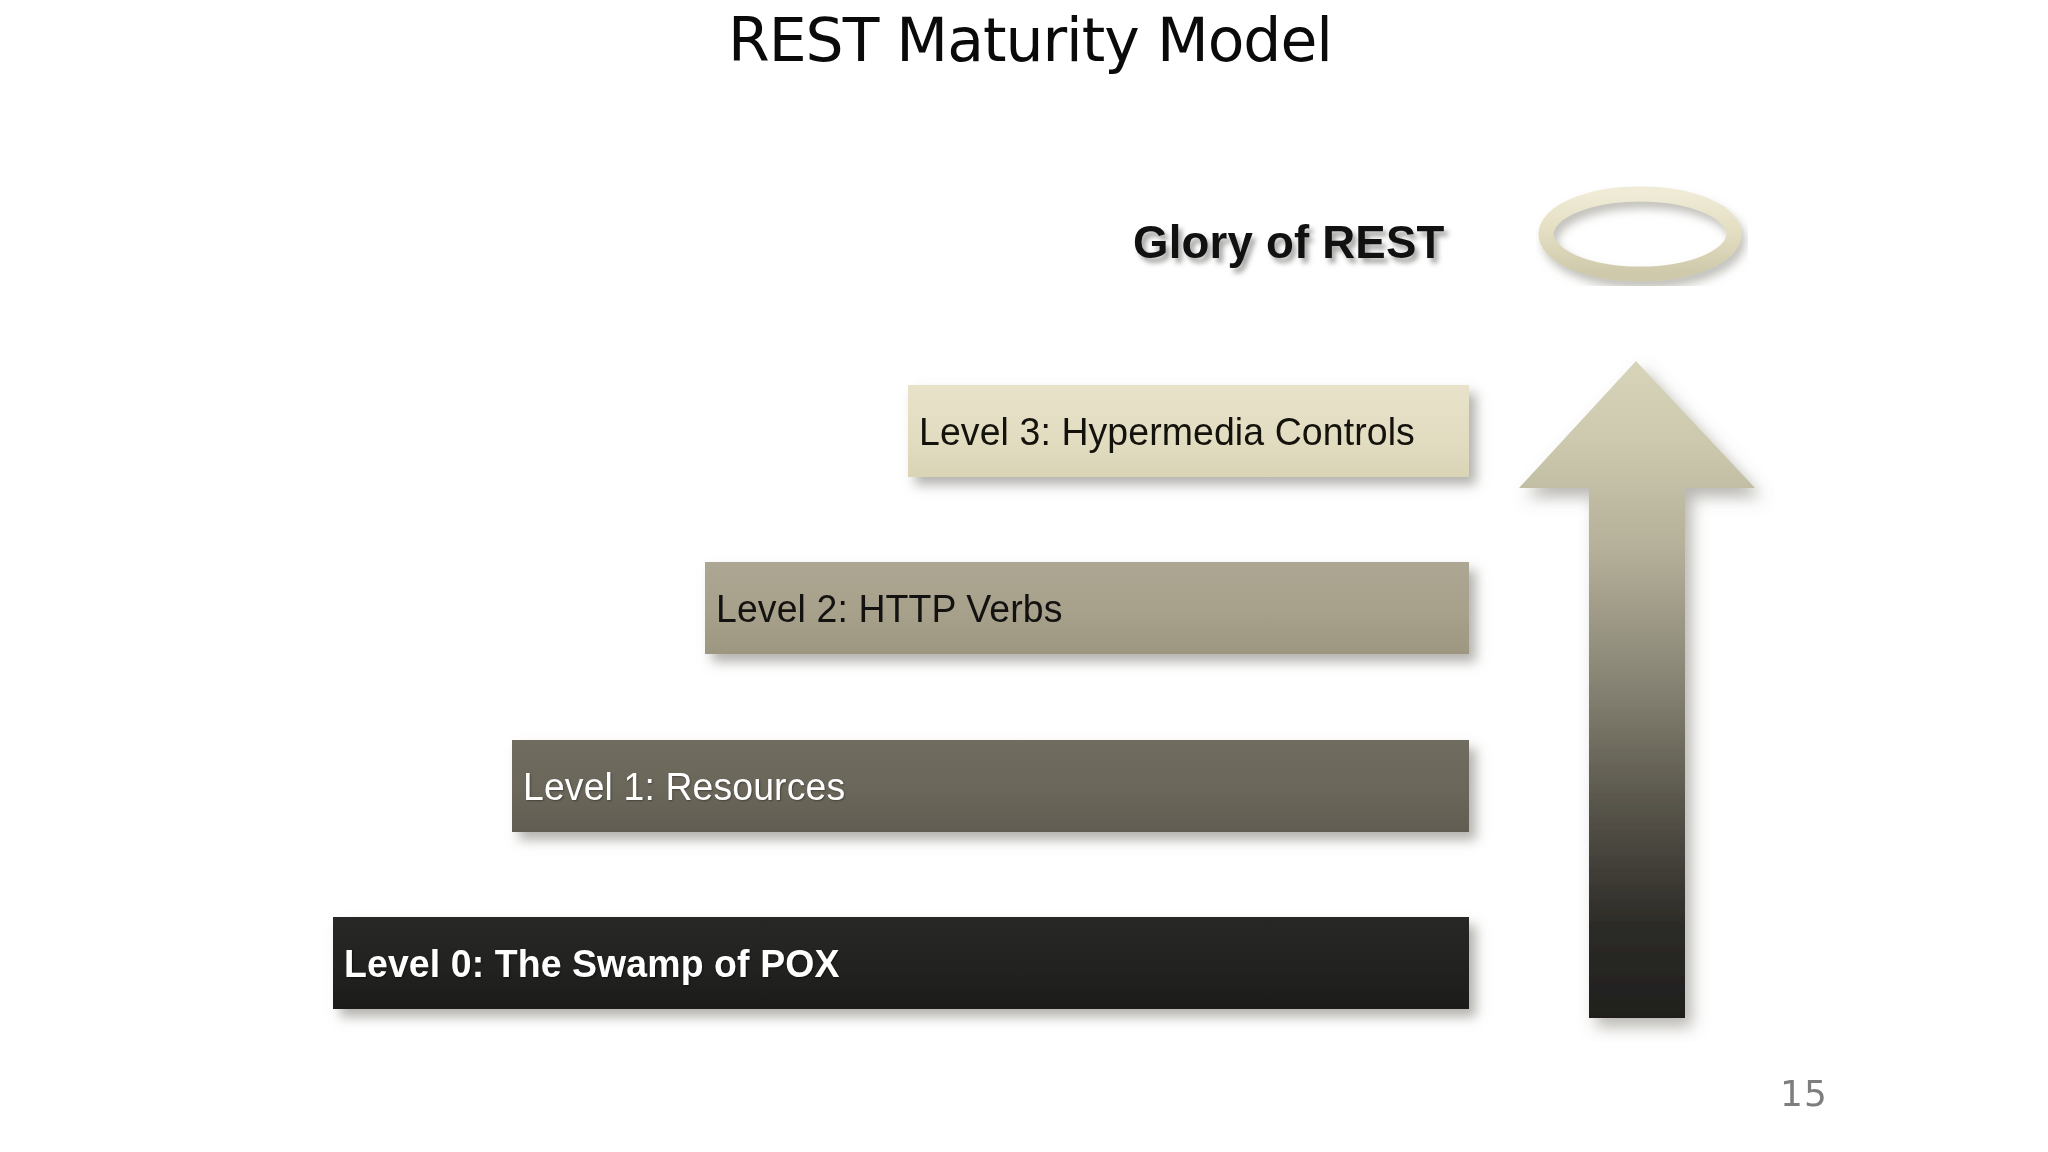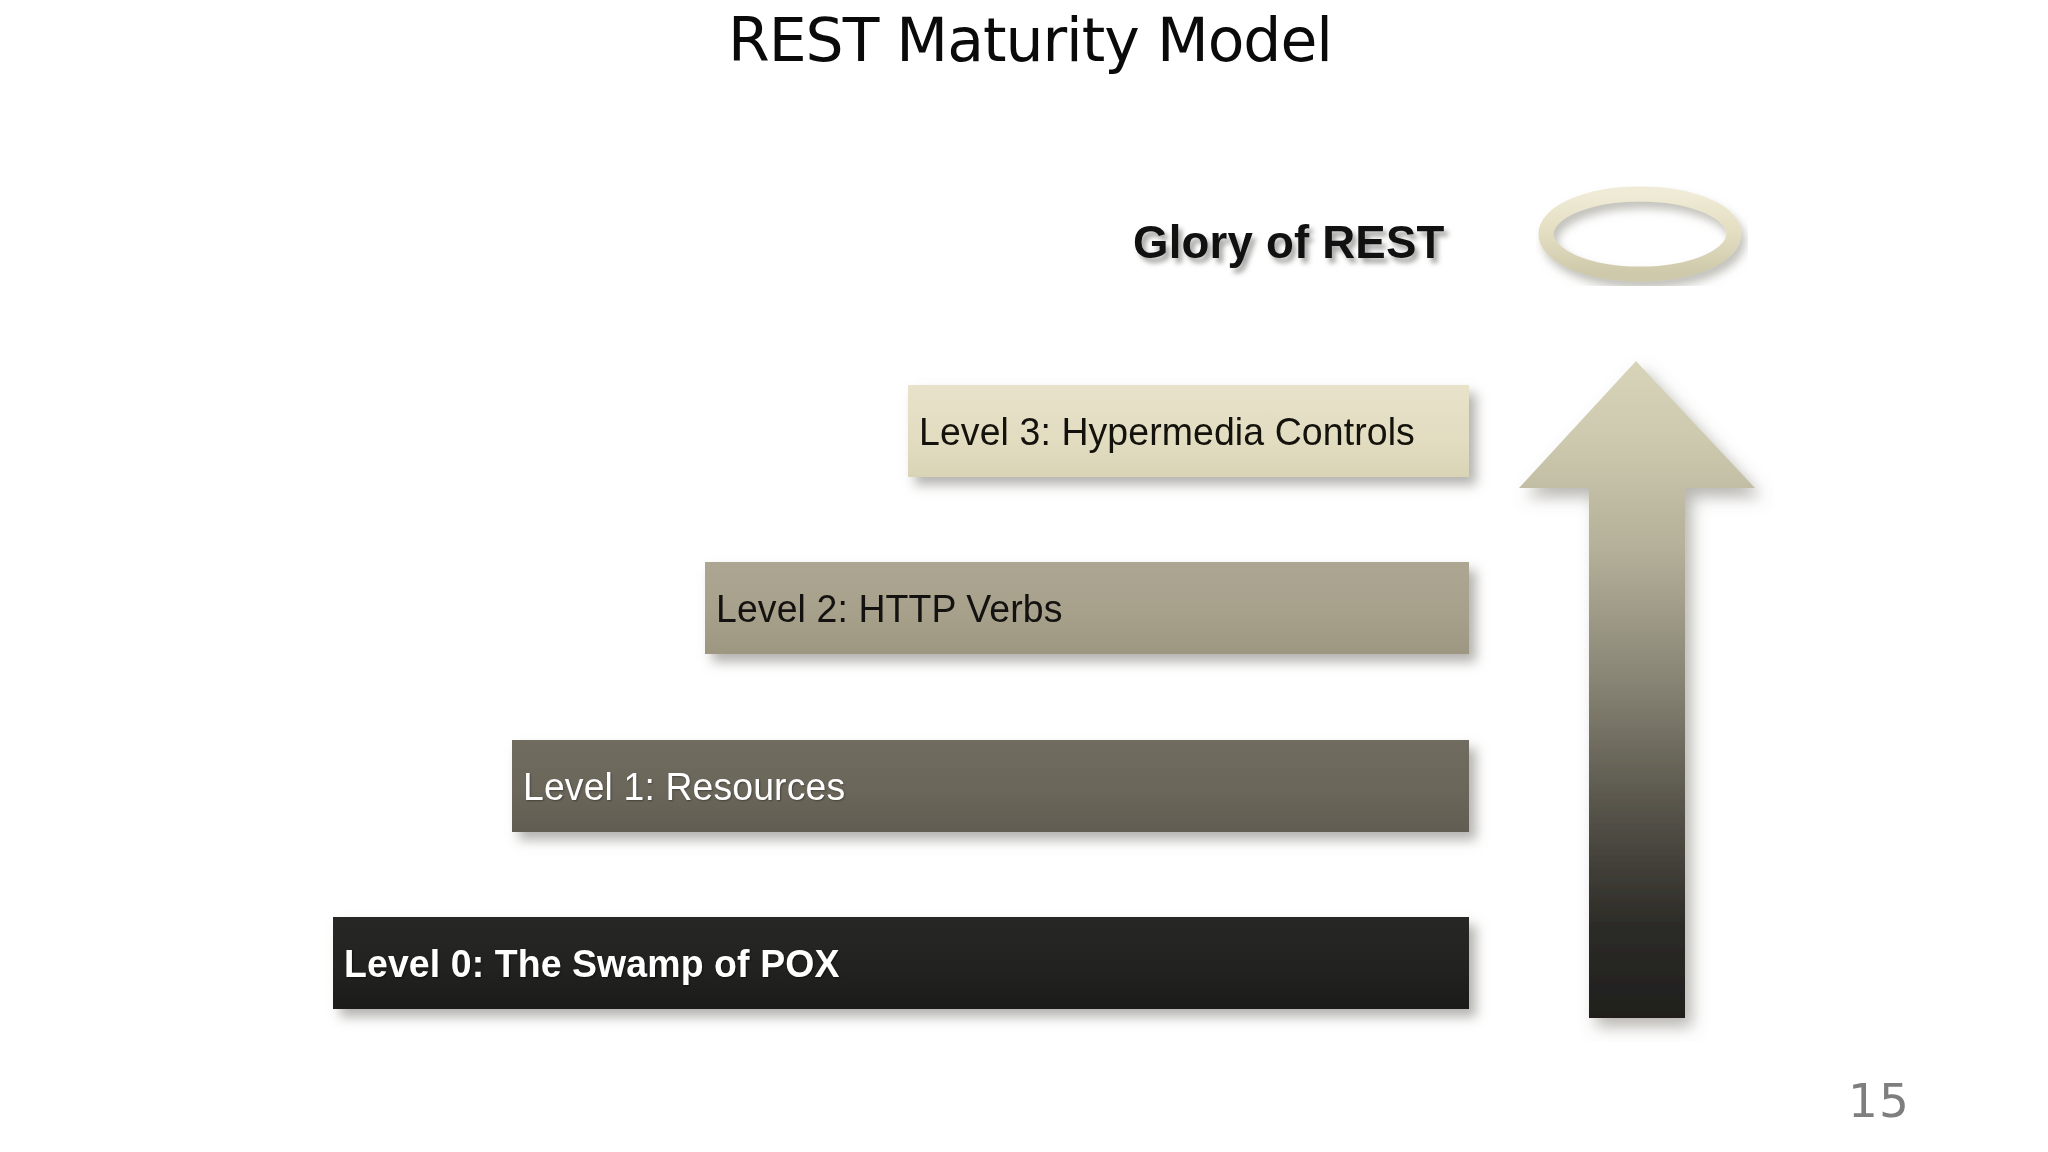--- a/index.html
+++ b/index.html
@@ -134,24 +134,24 @@
     left: 1505px;
     top: 352px;
     width: 270px;
     height: 690px;
   }
   #upward-arrow svg { display: block; width: 270px; height: 690px; }
 
   
   #page-number {
     position: absolute;
-    left: 1848px;
+    left: 1780px;
     top: 1073px;
     font-family: "DejaVu Sans", sans-serif;
-    font-size: 47px;
+    font-size: 36px;
     font-weight: 400;
     color: #7e7e7e;
     letter-spacing: 1px;
   }
 </style>
 </head>
 <body>
 
 <div id="slide-title">REST Maturity Model</div>
 

